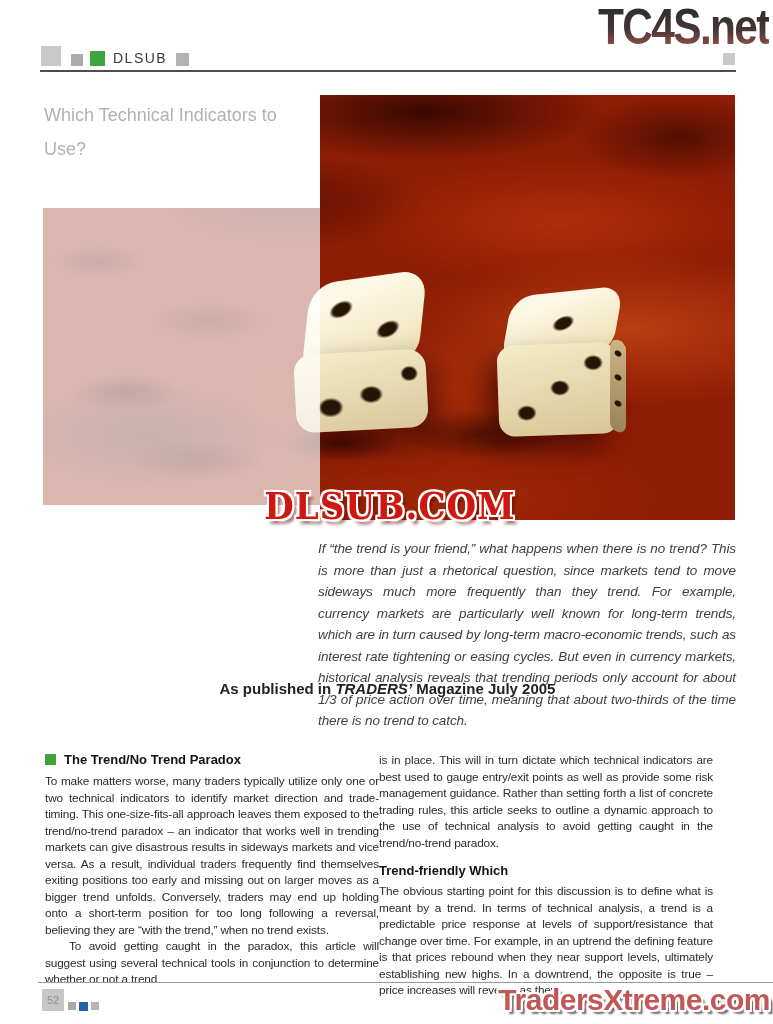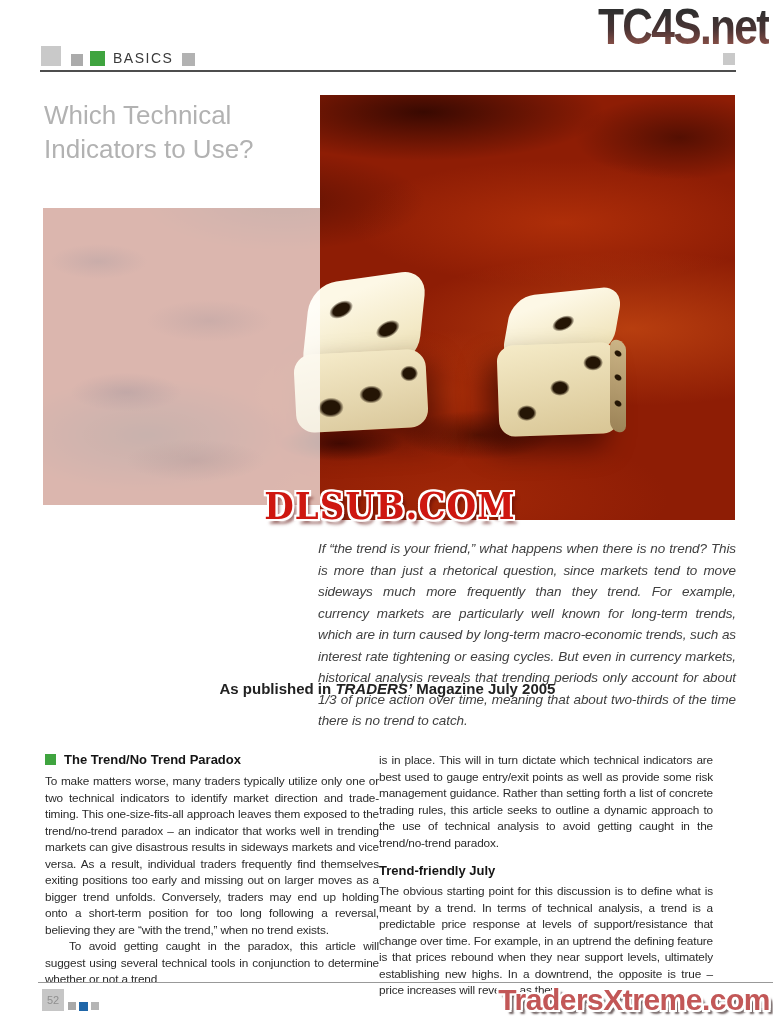--- a/index.html
+++ b/index.html
@@ -19,21 +19,21 @@
   .sq-big{width:20px;height:20px;background:#c9c9c9;margin-right:10px;}
   .sq-sm{width:12px;height:12px;background:#ababab;margin-right:7px;}
   .sq-green{width:15px;height:15px;background:#3fa43f;margin-right:8px;}
   .basics-label{font-size:14px;letter-spacing:1.5px;color:#3a3a3a;line-height:15px;}
   .sq-after{width:13px;height:13px;background:#b2b2b2;margin-left:9px;}
   .header-rule{position:absolute;left:40px;top:70px;width:696px;height:2px;background:#4d4d4d;}
 
   
   .title-block{position:absolute;left:44px;top:90px;width:260px;z-index:7;}
   .title-block h1{margin:0;font-size:32px;letter-spacing:-1px;color:#9a9a9a;line-height:36px;}
-  .title-block h2{margin:8px 0 0;font-size:26px;font-weight:normal;color:#b2b2b2;line-height:34px;width:250px;}
+  .title-block h2{margin:8px 0 0;font-size:18px;font-weight:normal;color:#b2b2b2;line-height:34px;width:250px;}
 
   
   .hero{position:absolute;left:43px;top:95px;width:692px;height:425px;overflow:hidden;}
   .texture{position:absolute;inset:0;z-index:1;background-color:#8e1d05;background-image:
     radial-gradient(ellipse 180px 55px at 12% 6%,rgba(25,2,0,.85),transparent 70%),
     radial-gradient(ellipse 260px 70px at 55% 4%,rgba(35,4,0,.8),transparent 70%),
     radial-gradient(ellipse 150px 60px at 92% 10%,rgba(45,6,0,.6),transparent 70%),
     radial-gradient(ellipse 200px 70px at 35% 25%,rgba(60,8,0,.5),transparent 70%),
     radial-gradient(ellipse 300px 90px at 75% 30%,rgba(200,60,12,.55),transparent 70%),
     radial-gradient(ellipse 90px 25px at 43% 82%,rgba(30,2,0,.6),transparent 70%),
@@ -136,21 +136,21 @@
 
 <div class="page">
 
   <div class="tc4s">TC4S.net</div>
   <span class="corner-sq"></span>
 
   <div class="basics-row">
     <span class="sq sq-big"></span>
     <span class="sq sq-sm"></span>
     <span class="sq sq-green"></span>
-    <span class="basics-label">BASICS</span>
+    <span class="basics-label">DLSUB</span>
     <span class="sq sq-after"></span>
   </div>
   <div class="header-rule"></div>
 
   <div class="hero">
     <div class="texture"></div>
 
     <div class="die die-left">
       <div class="face face-top">
         <span class="pip dl-t1"></span>
@@ -198,21 +198,21 @@
     <div class="col">
       <div class="col-heading">
         <span class="sq-green-sm"></span>
         <span>The Trend/No Trend Paradox</span>
       </div>
       <p>To make matters worse, many traders typically utilize only one or two technical indicators to identify market direction and trade-timing. This one-size-fits-all approach leaves them exposed to the trend/no-trend paradox – an indicator that works well in trending markets can give disastrous results in sideways markets and vice versa.  As a result, individual traders frequently find themselves exiting positions too early and missing out on larger moves as a bigger trend unfolds. Conversely, traders may end up holding onto a short-term position for too long following a reversal, believing they are “with the trend,” when no trend exists.</p>
       <p class="indent">To avoid getting caught in the paradox, this article will suggest using several technical tools in conjunction to determine whether or not a trend</p>
     </div>
     <div class="col">
       <p>is in place. This will in turn dictate which technical indicators are best used to gauge entry/exit points as well as provide some risk management guidance. Rather than setting forth a list of concrete trading rules, this article seeks to outline a dynamic approach to the use of technical analysis to avoid getting caught in the trend/no-trend paradox.</p>
-      <div class="col-heading2">Trend-friendly July</div>
+      <div class="col-heading2">Trend-friendly Which</div>
       <p>The obvious starting point for this discussion is to define what is meant by a trend. In terms of technical analysis, a trend is a predictable price response at levels of support/resistance that change over time. For example, in an uptrend the defining feature is that prices rebound when they near support levels, ultimately establishing new highs. In a downtrend, the opposite is true – price increases will reverse as they</p>
     </div>
   </div>
 
   <div class="footer-rule"></div>
   <div class="pagenum-box">52</div>
   <span class="fsq fsq1"></span>
   <span class="fsq fsq2"></span>
   <span class="fsq fsq3"></span>
   <div class="tx-logo">TradersXtreme.com</div>

